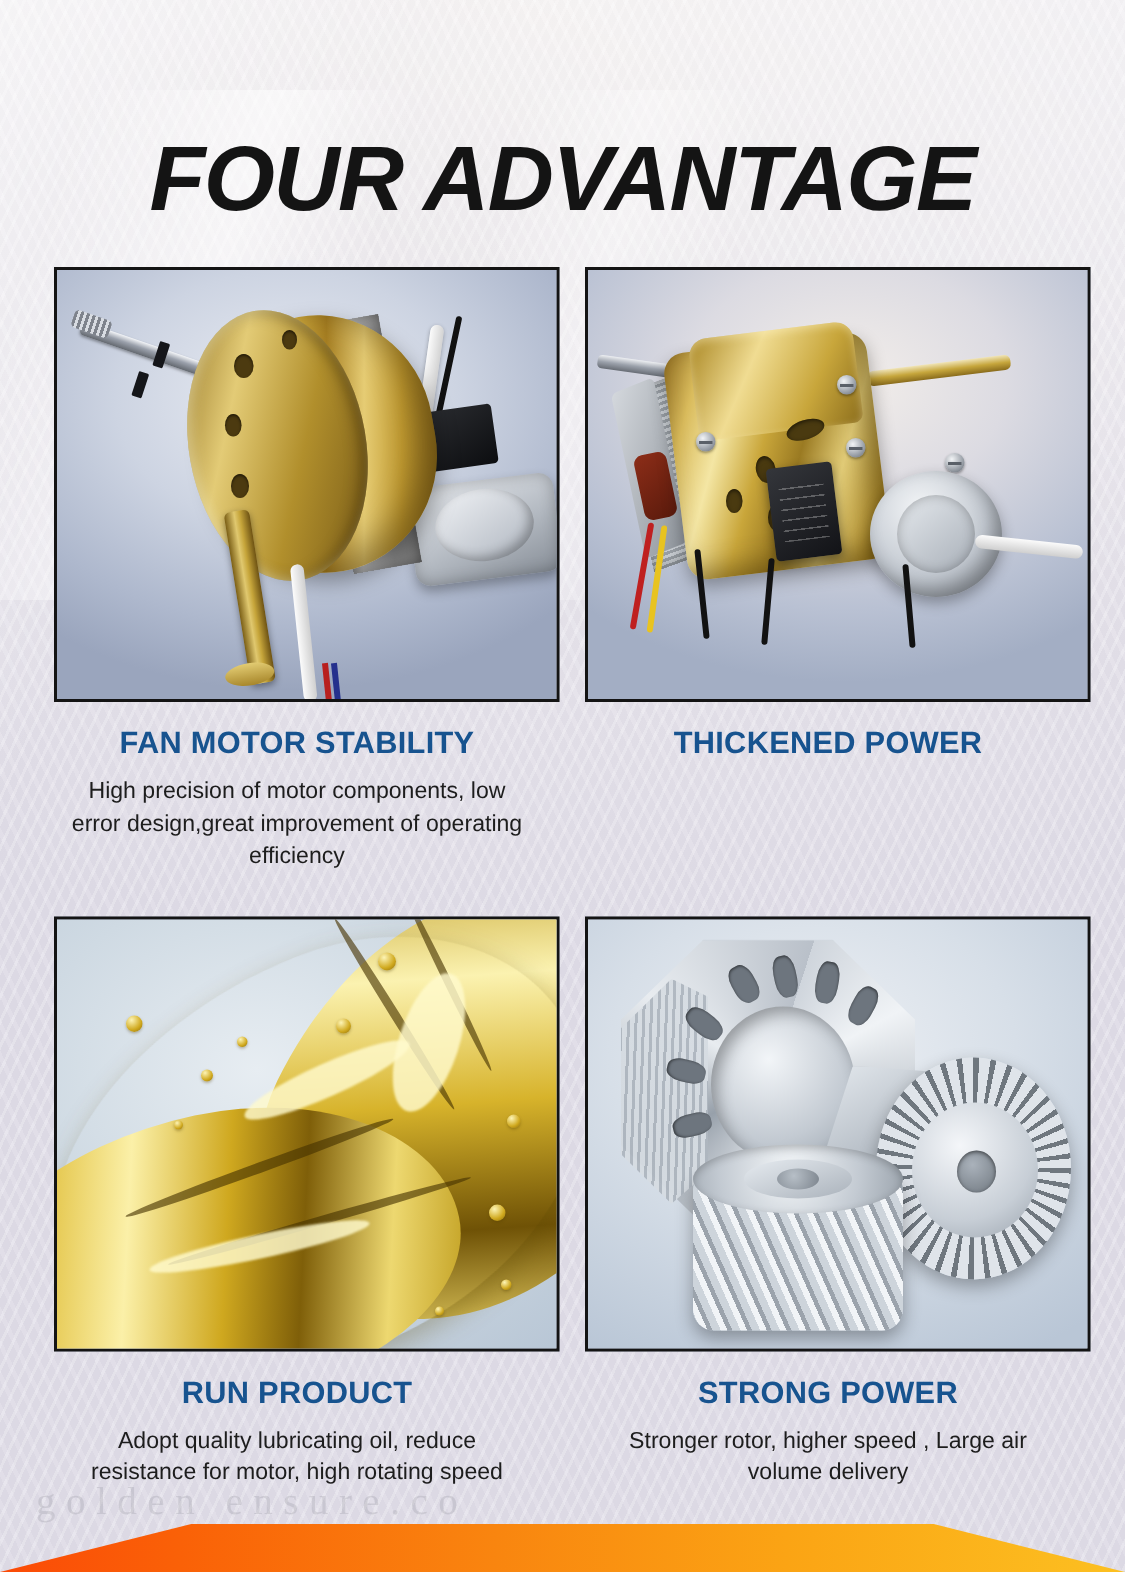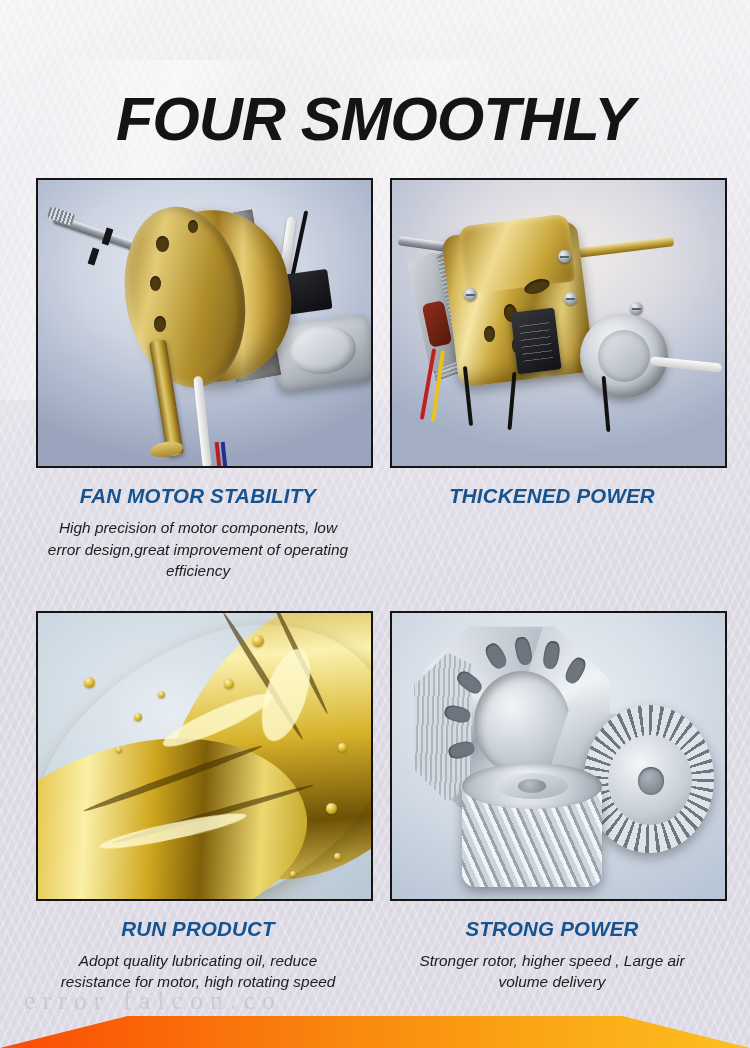--- a/index.html
+++ b/index.html
@@ -55,21 +55,21 @@
   
   .big-title{
     position:absolute;left:0;top:86px;width:750px;text-align:center;z-index:5;
     font-weight:bold;font-style:italic;font-size:61px;letter-spacing:-1px;
     color:#141414;line-height:66px;white-space:nowrap;
   }
 
   
   .grid{position:absolute;left:0;top:178px;width:750px;z-index:5;}
   .row{display:flex;justify-content:center;gap:30px;}
-  .card{width:324px;font-style:italic;}
+  .card{width:324px;}
   .card-figure{
     width:333px;height:286px;border:2px solid #141414;
     position:relative;overflow:hidden;background:#b9c2d4;
   }
   .card-title{
     margin-top:16px;text-align:center;
     font-weight:bold;font-size:20.5px;letter-spacing:.2px;
     color:#17538f;line-height:24px;
   }
   .card-desc{
@@ -308,21 +308,21 @@
     background:linear-gradient(90deg,#fb4a07 0%,#fa6107 16%,#f9850f 44%,#fba414 70%,#fcc021 100%);
     clip-path:polygon(17% 0,83% 0,100% 100%,0 100%);
   }
 </style>
 </head>
 <body>
 
 <div id="page">
 
 
-  <div class="big-title">FOUR SMOOTHLY</div>
+  <div class="big-title">FOUR ADVANTAGE</div>
 
   <div class="grid">
 
     <div class="row">
 
       <div class="card">
         <div class="card-figure">
           <div class="ph bg-studio"></div>
           <div class="m1-shaftA"></div>
           <div class="m1-thread"></div>
@@ -436,16 +436,16 @@
           <div class="st-helix-in"></div>
           <div class="st-helix-hub"></div>
         </div>
         <div class="card-title">STRONG POWER</div>
         <div class="card-desc">Stronger rotor, higher speed , Large air volume delivery</div>
       </div>
 
     </div>
   </div>
 
-  <div class="watermark">error falcon.co</div>
+  <div class="watermark">golden ensure.co</div>
   <div class="footer-shape"></div>
 
 </div>
 
 </body></html>

